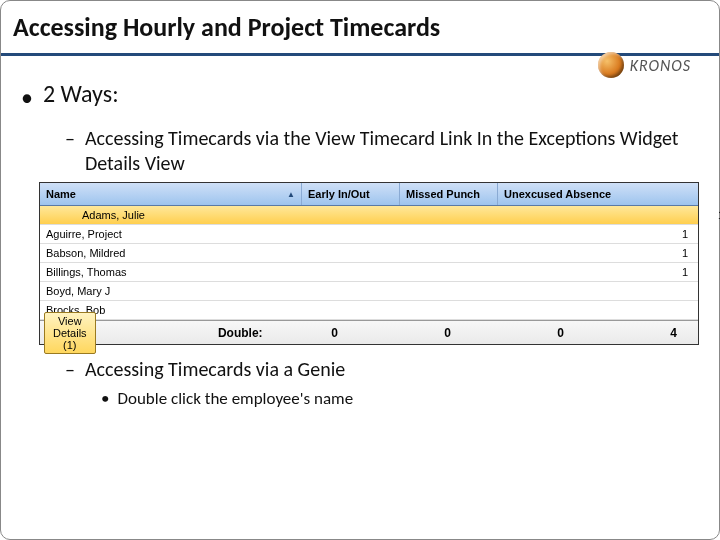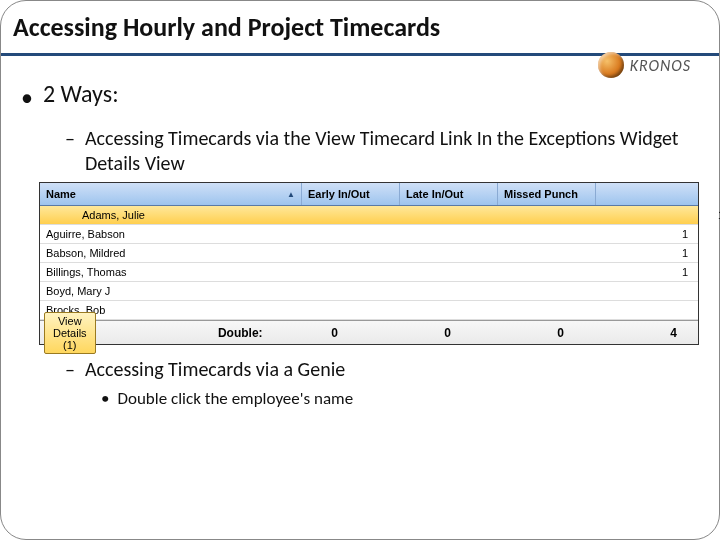--- a/index.html
+++ b/index.html
@@ -1,17 +1,17 @@
 <!DOCTYPE html>
 <html><head>
 <meta charset="utf-8">
 <style>
   * { box-sizing: border-box; margin: 0; padding: 0; }
   html, body { width: 720px; height: 540px; font-family: Calibri, Arial, sans-serif; background: #fff; overflow: hidden; }
-  .slide { position: relative; width: 720px; height: 540px; border: 1px solid #888; border-radius: 26px; background: #fff; }
+  .slide { position: relative; width: 720px; height: 540px; border: 1px solid #888; border-radius: 10px; background: #fff; }
 
   .title-bar {
     position: absolute; top: 4px; left: 0; right: 0;
     padding: 6px 12px 10px 12px;
     border-bottom: 3px solid #234a7a;
     font-size: 26px; font-weight: 700; color: #111;
   }
 
   .logo {
     position: absolute; top: 51px; right: 28px;
@@ -85,33 +85,33 @@
       <span>Accessing Timecards via the View Timecard Link In the Exceptions Widget Details View</span>
     </div>
 
     <div class="table-img">
       <div class="thead">
         <div class="th th-name">
           <span>Name</span>
           <span class="sort">▲</span>
         </div>
         <div class="th th-col">Early In/Out</div>
-        <div class="th th-col">Late In/Out</div>
         <div class="th th-col">Missed Punch</div>
+        <div class="th th-col last">Unexcused Absence</div>
       </div>
 
       <div class="tr sel">
         <div class="td-name">Adams, Julie</div>
         <div class="td"></div>
         <div class="td"></div>
         <div class="td"></div>
         <div class="td">1</div>
       </div>
       <div class="tr">
-        <div class="td-name">Aguirre, Babson</div>
+        <div class="td-name">Aguirre, Project</div>
         <div class="td"></div>
         <div class="td"></div>
         <div class="td"></div>
         <div class="td">1</div>
       </div>
       <div class="tr">
         <div class="td-name">Babson, Mildred</div>
         <div class="td"></div>
         <div class="td"></div>
         <div class="td"></div>

